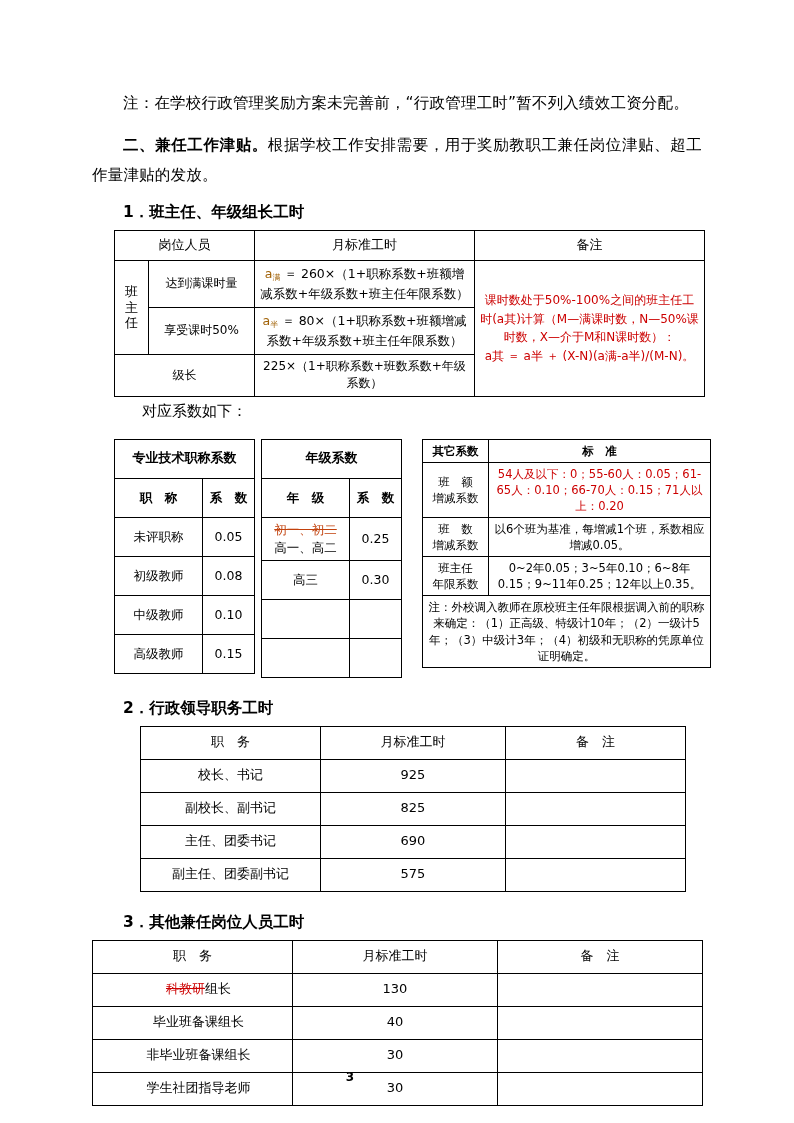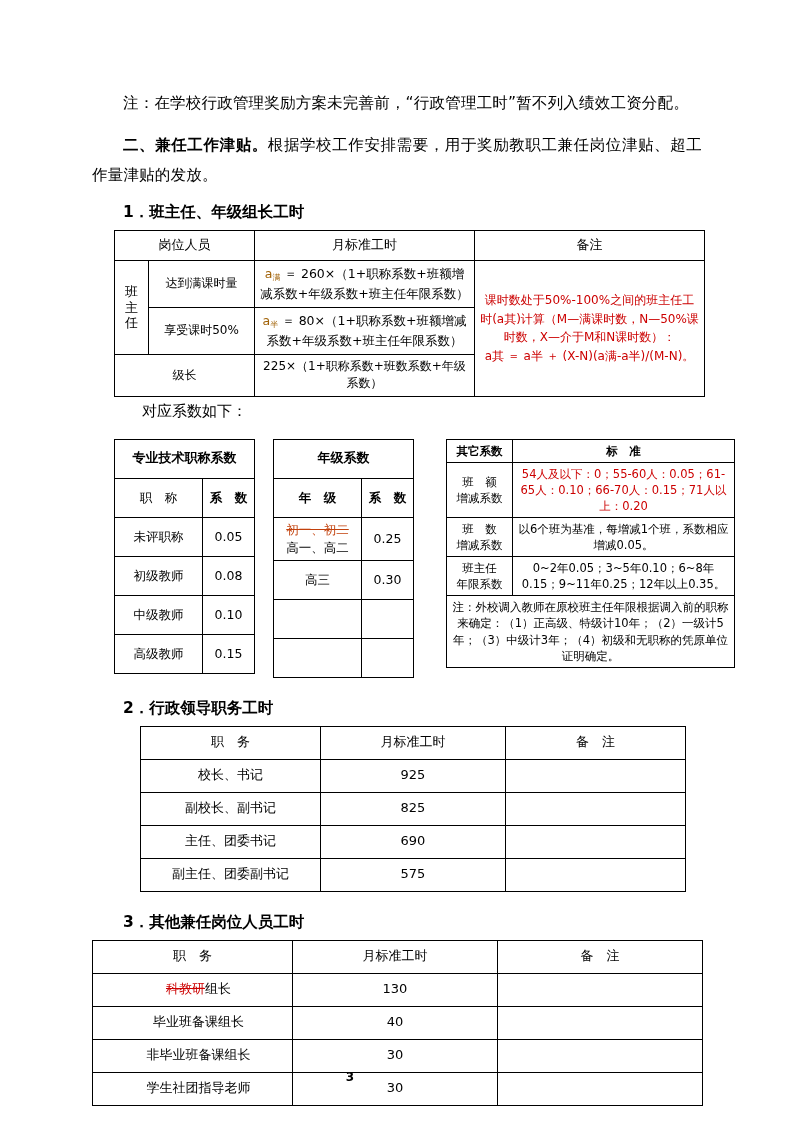--- a/index.html
+++ b/index.html
@@ -92,21 +92,21 @@
     font-size: 12px;
     line-height: 1.55;
     color: #cc0000;
   }
 
   
   .coefwrap {
     margin-top: 14px;
     margin-left: 22px;
     display: flex;
-    gap: 12px;
+    gap: 0px;
     align-items: flex-start;
   }
   .coefnote {
     margin-left: 50px;
     font-size: 15px;
     line-height: 28px;
   }
   .t2 { width: 140px; }
   .t2 td, .t2 th { height: 32px; font-size: 12.5px; }
   .t3 { width: 140px; margin-left: 6px; }
@@ -197,21 +197,21 @@
       <table class="doc t2">
         <colgroup>
             <col style="width:88px">
             <col style="width:52px">
           </colgroup>
         <tbody>
           <tr>
             <td colspan="2" style="font-weight:bold;font-size:13px">专业技术职称系数</td>
           </tr>
           <tr>
-            <td style="font-weight:normal">职　称</td>
+            <td style="font-weight:bold">职　称</td>
             <td style="font-weight:bold">系　数</td>
           </tr>
           <tr>
             <td>未评职称</td>
             <td>0.05</td>
           </tr>
           <tr>
             <td>初级教师</td>
             <td>0.08</td>
           </tr>

